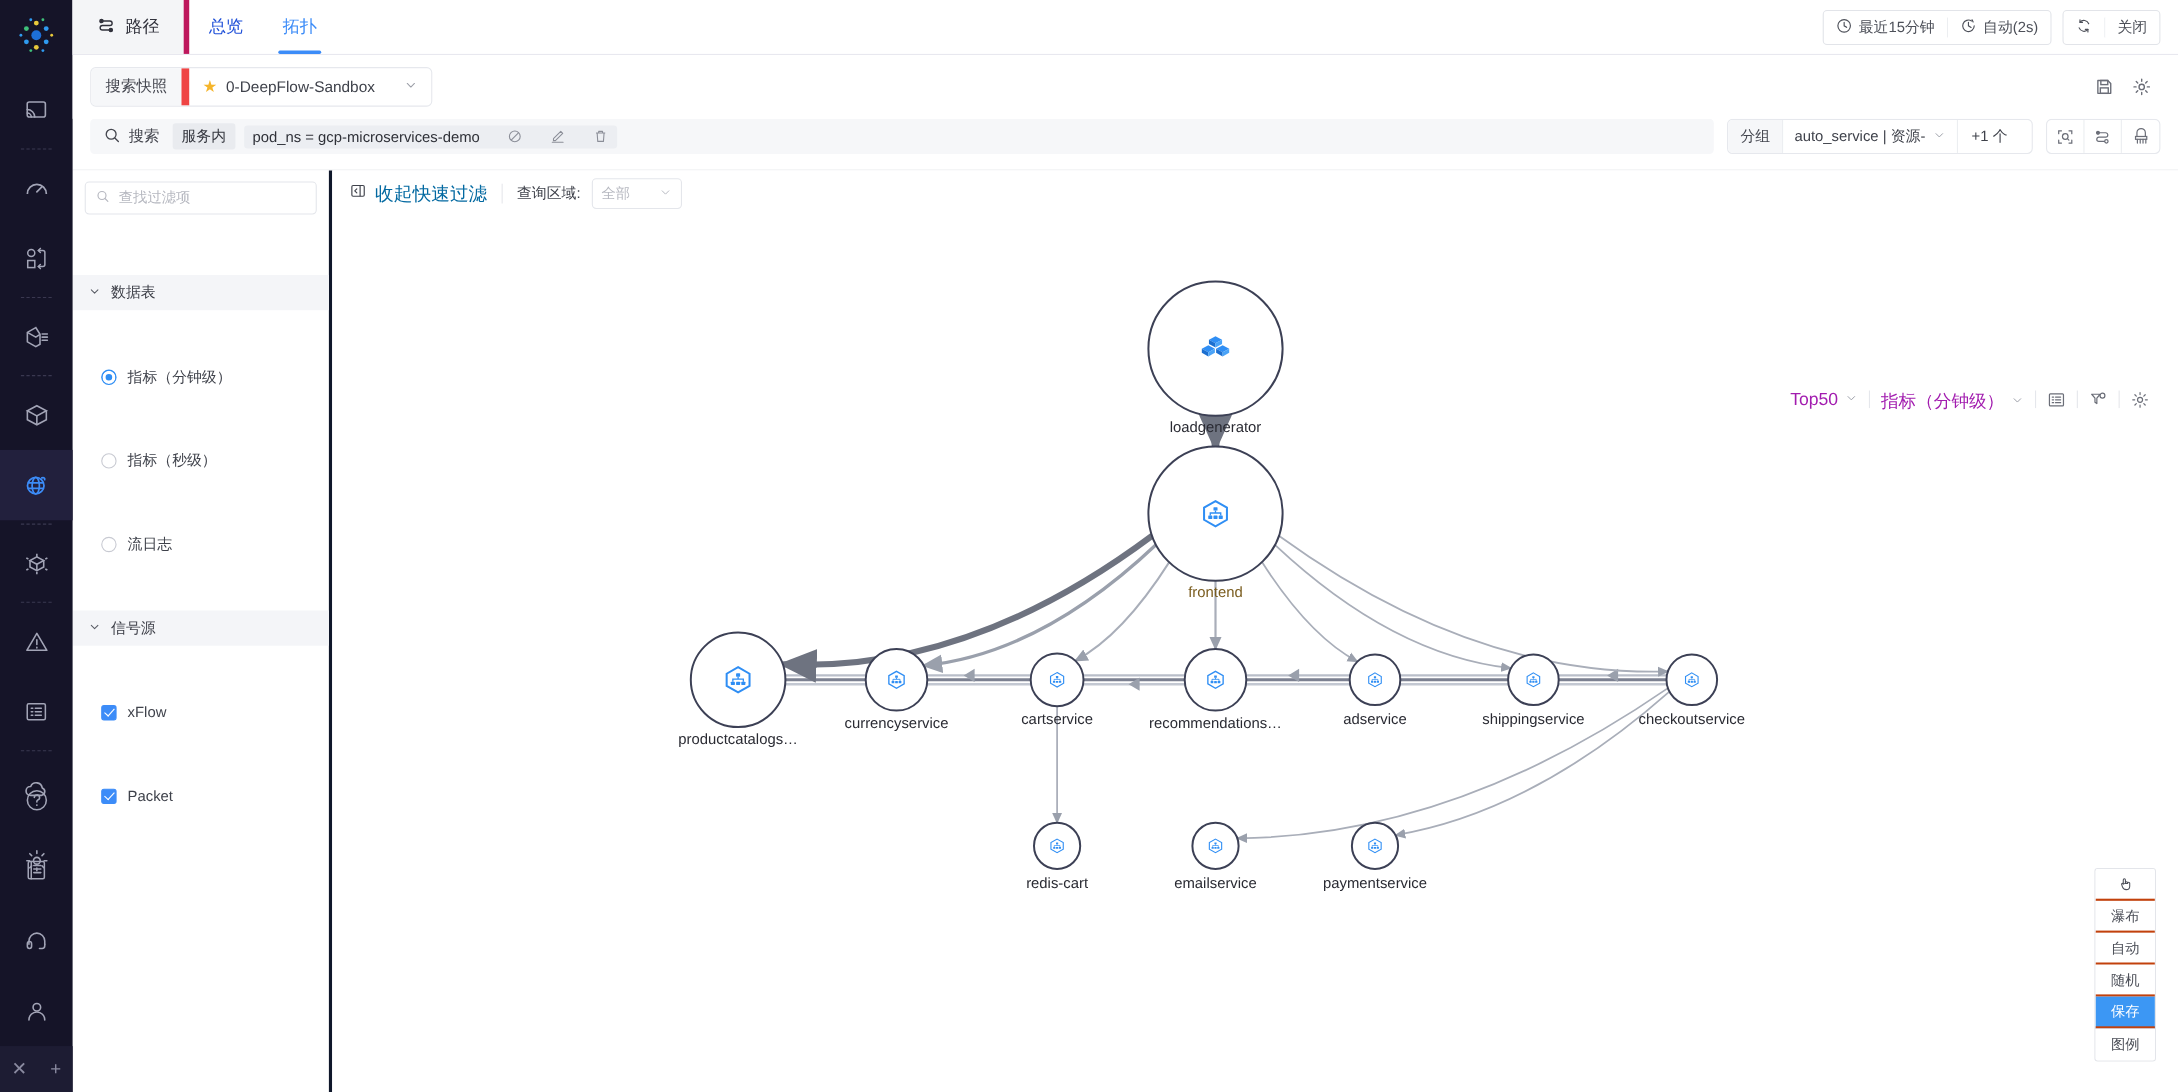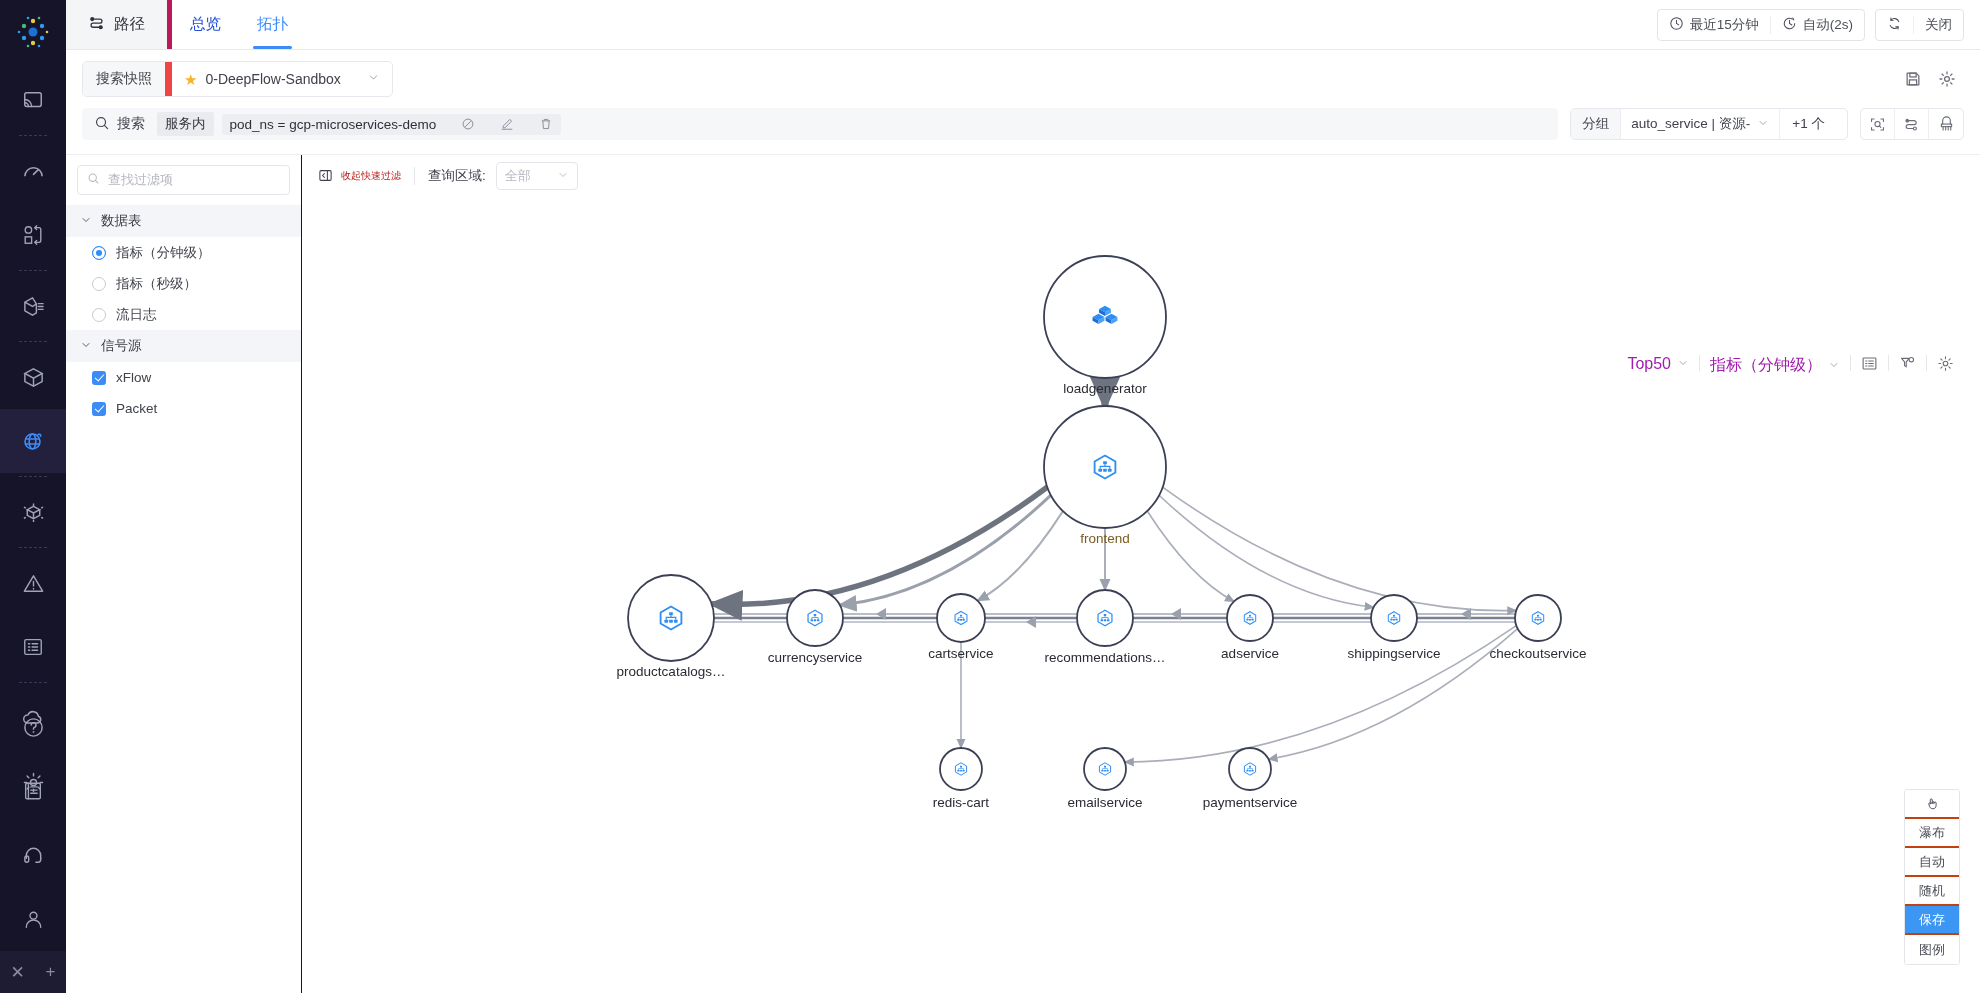--- a/index.html
+++ b/index.html
@@ -129,21 +129,21 @@
   .grpplus { padding: 0 22px 0 12px; font-size: 13.5px; color: #3f424b; display:flex; align-items:center;}
   .searchrow-right { display:flex; margin-left: 12px; border:1px solid #e6e8ed; border-radius:5px; overflow:hidden; height:32px;}
   .searchrow-right .icobtn { border-right: 1px solid #eceef1; height: 30px;}
   .searchrow-right .icobtn:last-child { border-right: none; }
 
   
   .body { flex: 1; display: flex; min-height: 0; border-top: 1px solid #edeef1; }
 
   .filters {
     width: 236px; flex: 0 0 236px; background: #fff;
-    border-right: 1px solid #0f172a; display: flex; flex-direction: column;
+    border-right: 3px solid #0f172a; display: flex; flex-direction: column; gap: 45px;
   }
   .filtersearch { padding: 10px 11px; }
   .filtersearch .fs-inner {
     display: flex; align-items: center; gap: 8px;
     height: 30px; border: 1px solid #e4e6eb; border-radius: 4px; padding: 0 9px;
     color: #b6b8c0; font-size: 13px;
   }
   .fgroup-head {
     display: flex; align-items: center; gap: 9px;
     height: 32px; padding: 0 14px; background: #f4f5f8;
@@ -160,21 +160,21 @@
   .cbox.on::after {
     content:""; position:absolute; left: 3.5px; top: 0.5px; width: 4px; height: 8px;
     border: solid #fff; border-width: 0 1.8px 1.8px 0; transform: rotate(42deg);
   }
 
   
   .canvaswrap { flex: 1; display: flex; flex-direction: column; min-width: 0; position: relative; background: #fff;}
   .canvastools {
     height: 42px; display: flex; align-items: center; padding: 0 16px; gap: 0;
   }
-  .tool-collapse { display: flex; align-items: center; gap: 8px; font-size: 10px; color: #b91c1c; }
+  .tool-collapse { display: flex; align-items: center; gap: 8px; font-size: 17px; color: #0369a1; }
   .vsep { width: 1px; height: 18px; background: #e5e7ec; margin: 0 13px; }
   .tool-lbl { font-size: 13.5px; color: #3f424b; }
   .selbox {
     margin-left: 10px; width: 82px; height: 28px; border: 1px solid #e4e6eb; border-radius: 4px;
     display: flex; align-items: center; justify-content: space-between; padding: 0 8px;
     font-size: 13px; color: #b6b8c0;
   }
   .graphtools {
     position: absolute; right: 16px; top: 200px;
     display: flex; align-items: flex-start; gap: 0; font-size: 16px; color: #a21caf;

